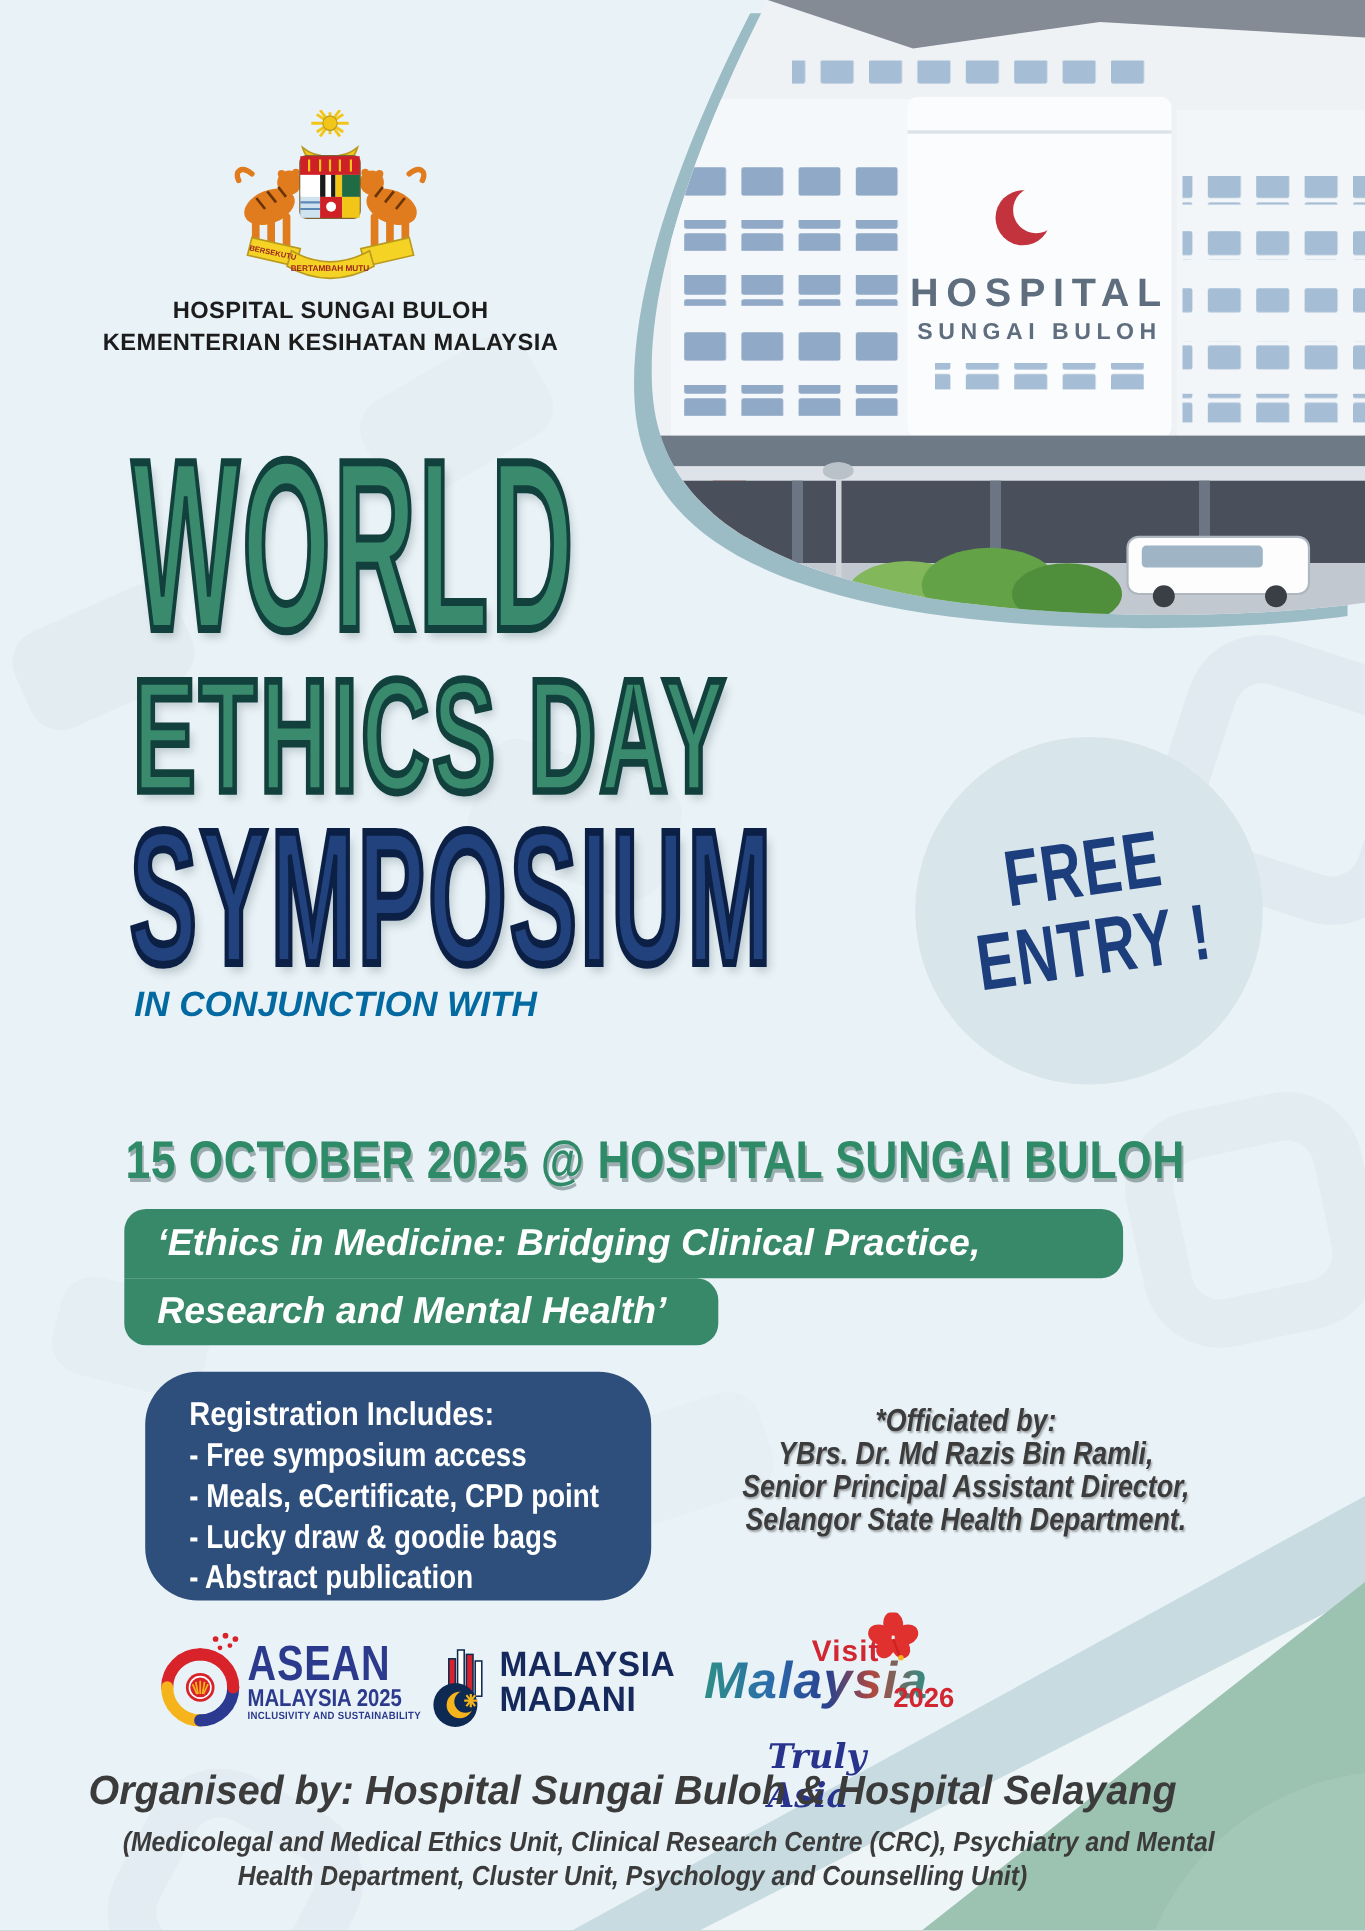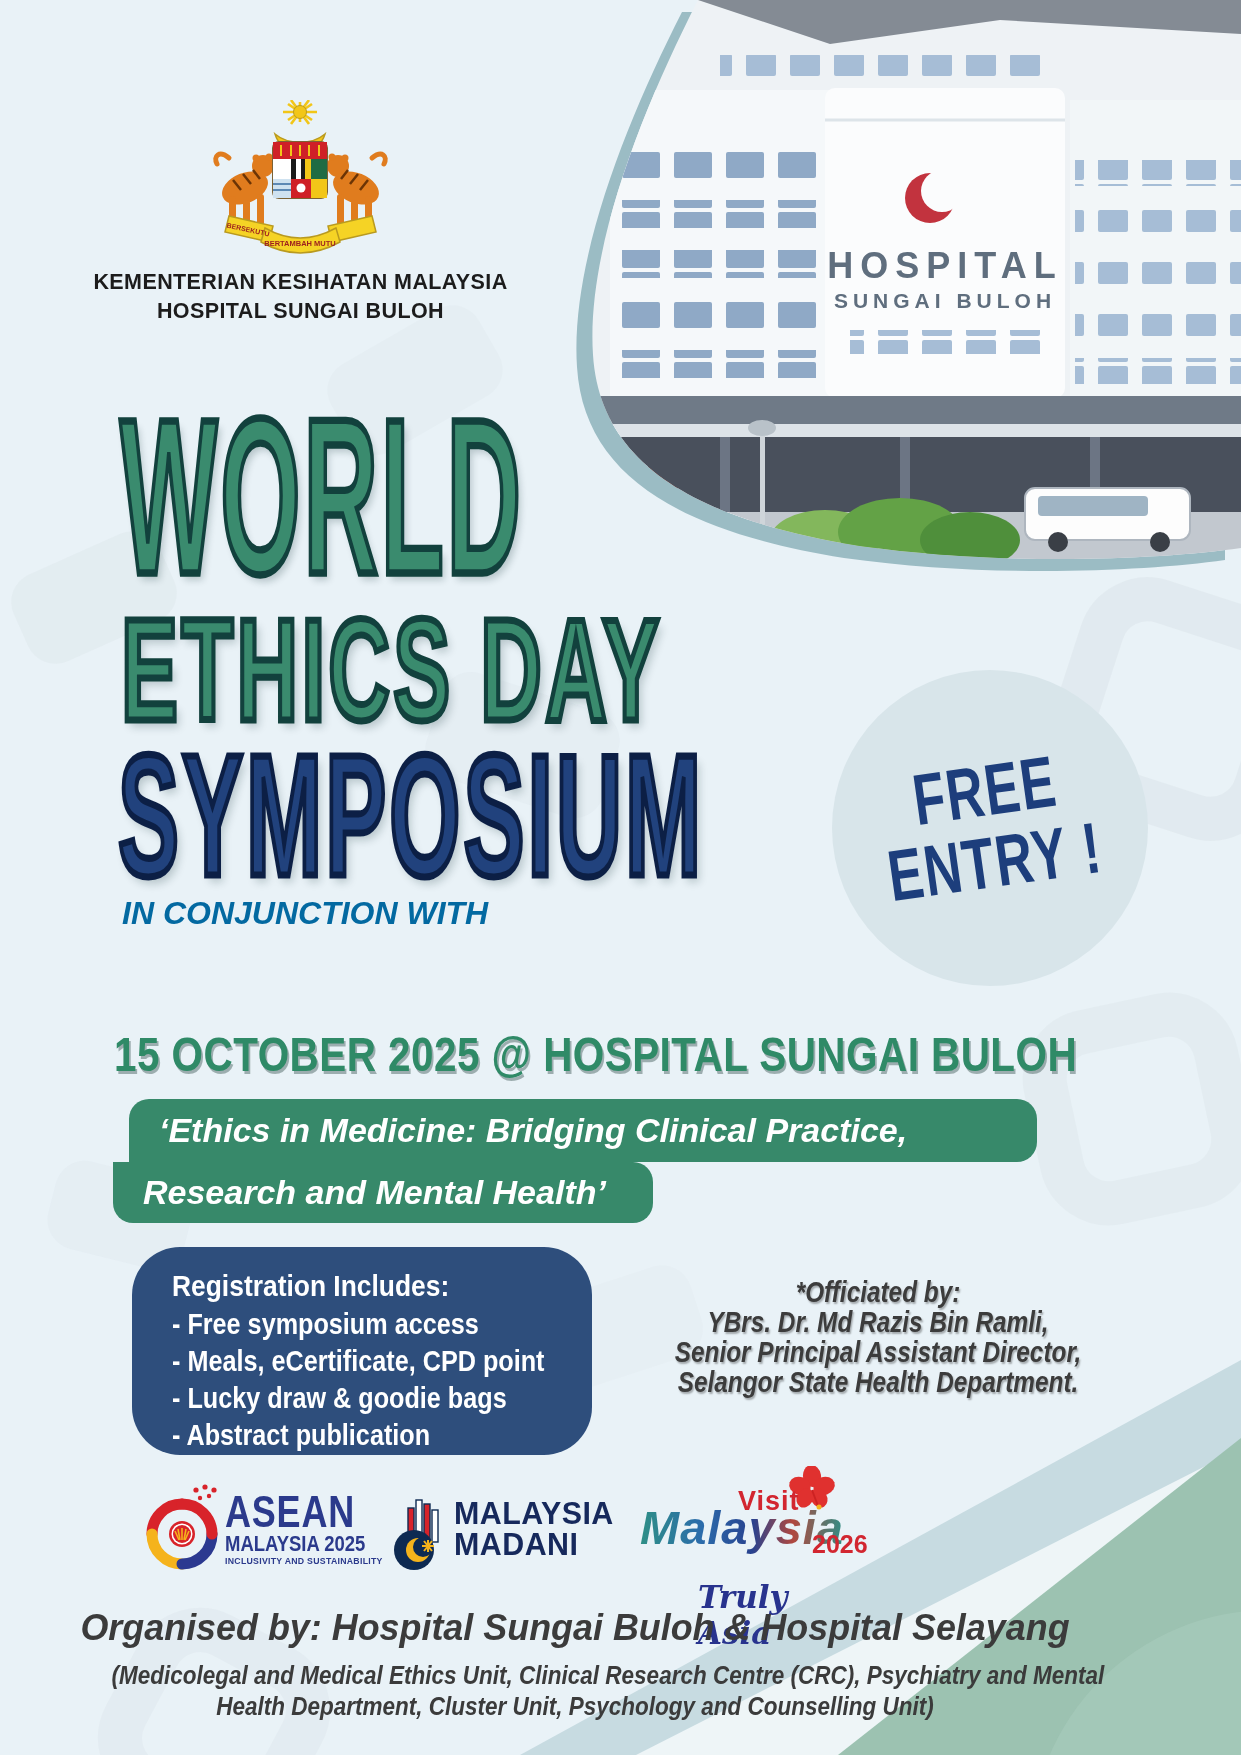--- a/index.html
+++ b/index.html
@@ -49,21 +49,21 @@
     font-size:32px; line-height:39px; white-space:nowrap;}
   .conj sup{font-size:19px;}
   
   .date-line{left:114px; top:1026px; font-size:46px; font-weight:bold; color:#2f8a67;
     white-space:nowrap; transform:scale(.88,1.05); transform-origin:left top;
     text-shadow:2px 3px 0 rgba(15,45,40,.35); letter-spacing:.5px;}
   
   .theme-blk{position:absolute; background:#37896a; color:#fff; font-weight:bold; font-style:italic;
     font-size:34px; display:flex; align-items:center; padding-left:30px; box-sizing:border-box;
     white-space:nowrap;}
-  .theme1{left:113px; top:1099px; width:908px; height:63px; border-radius:20px 20px 20px 0;margin-left:16px;}
+  .theme1{left:113px; top:1099px; width:908px; height:63px; border-radius:20px 20px 20px 0;}
   .theme2{left:113px; top:1162px; width:540px; height:61px; border-radius:0 20px 20px 20px;}
   
   .regbox{left:132px; top:1247px; width:460px; height:208px; background:#2e4e7c;
     border-radius:48px; color:#fff; font-weight:bold; padding:20px 0 0 40px; box-sizing:border-box;}
   .regbox .rtitle{font-size:30px; line-height:38px; transform:scaleX(.88); transform-origin:left;}
   .regbox .ritem {font-size:30px; line-height:37px; transform:scaleX(.84); transform-origin:left; white-space:nowrap;}
   
   .officiated{left:608px; top:1277px; width:540px; text-align:center; color:#3c3c3c;
     font-weight:bold; font-style:italic; font-size:29px; line-height:30px;
     transform:scaleX(.84); transform-origin:center top;
@@ -180,22 +180,22 @@
         <polygon points="26,116 70,126 66,142 22,132" fill="#f5d325" stroke="#b99a1f" stroke-width="1.5"></polygon>
         <polygon points="169,116 125,126 129,142 173,132" fill="#f5d325" stroke="#b99a1f" stroke-width="1.5"></polygon>
         <path d="M62 128 Q97 148 133 128 L137 142 Q97 164 58 142 Z" fill="#f5d325" stroke="#b99a1f" stroke-width="1.5"></path>
         <text x="45" y="132" font-size="7" font-weight="bold" fill="#9c1f1f" text-anchor="middle" transform="rotate(12 45 130)">BERSEKUTU</text>
         <text x="97" y="146" font-size="7.5" font-weight="bold" fill="#9c1f1f" text-anchor="middle">BERTAMBAH MUTU</text>
       </g>
     </svg>
   </div>
 
   <div class="abs ministry">
+    <div>HOSPITAL SUNGAI BULOH</div>
     <div>KEMENTERIAN KESIHATAN MALAYSIA</div>
-    <div>HOSPITAL SUNGAI BULOH</div>
   </div>
 
   <div class="abs photo-wrap">
     <svg width="671" height="600" viewBox="0 0 671 600">
       <defs>
         <clipPath id="blobClip">
           <path d="M671 0 L128 0 C 72 110 16 250 23 355 C 30 465 128 520 290 546 C 432 566 585 560 671 548 Z"></path>
         </clipPath>
         <pattern id="winrow" width="52" height="30" patternUnits="userSpaceOnUse">
           <rect width="38" height="26" y="2" rx="2" fill="#8fa9c6"></rect>

